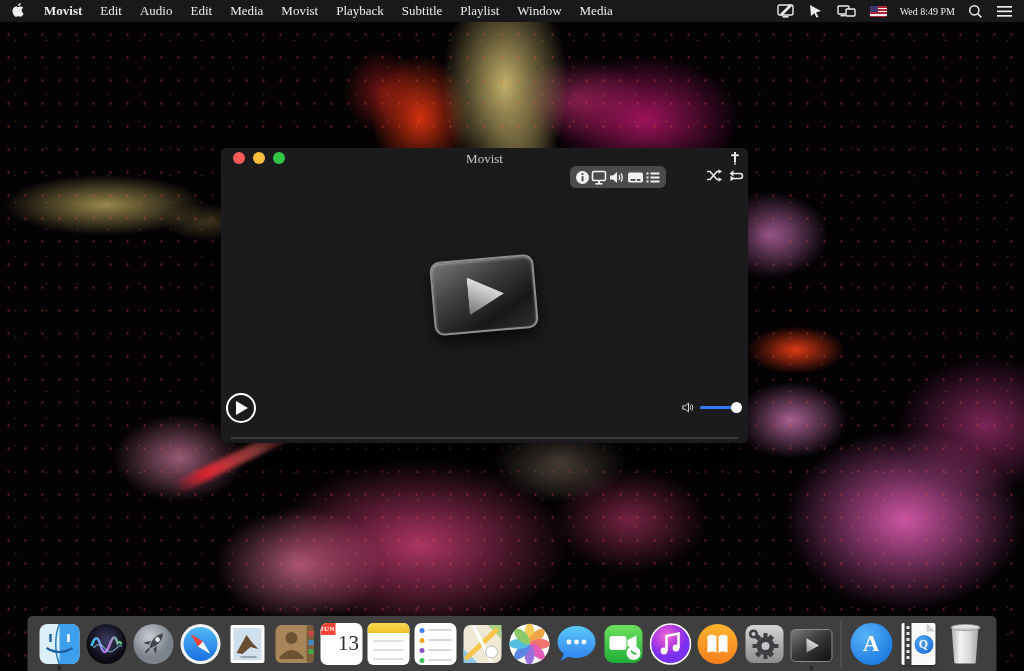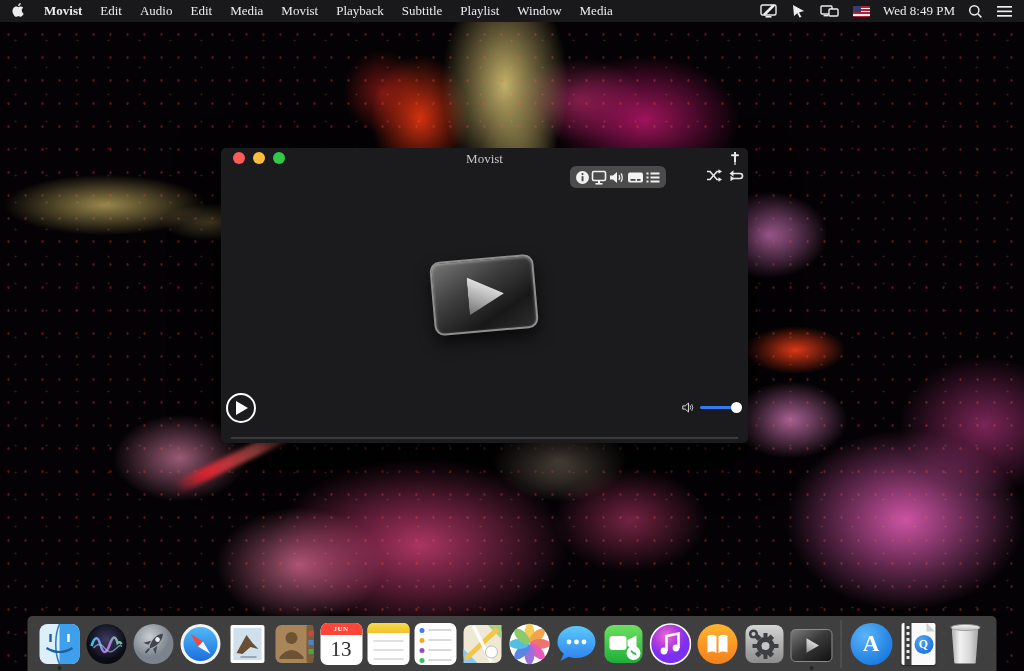--- a/index.html
+++ b/index.html
@@ -38,21 +38,21 @@
     transform:rotate(-26deg);filter:blur(2px);border-radius:8px;}
 
   
   .menubar{position:absolute;left:0;top:0;right:0;height:22px;background:#19191b;
     display:flex;align-items:center;color:#ececec;font-size:13px;z-index:50;}
   .mb-left{display:flex;align-items:center;padding-left:12px;}
   .mb-item{padding:0 9px;line-height:22px;cursor:default;}
   .mb-item.app{font-weight:bold;}
   .mb-apple{padding:0 9px 0 0;display:flex;align-items:center;}
   .mb-right{margin-left:auto;display:flex;align-items:center;gap:13px;padding-right:11px;}
-  .mb-clock{font-size:13px;}
+  .mb-clock{font-size:10px;}
   .flag{width:17px;height:11px;position:relative;overflow:hidden;border-radius:1px;
     background:repeating-linear-gradient(#b22234 0 1.6px,#f0f0f0 1.6px 3.2px);}
   .flag:before{content:"";position:absolute;left:0;top:0;width:8px;height:6px;background:#3c3b6e;}
 
   
   .window{position:absolute;left:221px;top:148px;width:527px;height:295px;background:#1b1b1d;
     border-radius:5px;box-shadow:0 18px 46px rgba(0,0,0,.72);z-index:20;}
   .titlebar{position:absolute;left:0;top:0;right:0;height:20px;}
   .traffic{position:absolute;left:12px;top:4px;display:flex;gap:8px;}
   .tl{width:12px;height:12px;border-radius:50%;}
@@ -83,21 +83,21 @@
   .dock{position:absolute;left:50%;bottom:0;transform:translateX(-50%);height:55px;z-index:40;
     display:flex;align-items:center;padding:0 8px;background:rgba(72,72,72,.87);border-radius:5px 5px 0 0;}
   .dock-item{width:46px;height:55px;position:relative;display:flex;align-items:center;justify-content:center;margin:0 .5px;}
   .dock-sep{width:1px;height:48px;background:#5d5d5d;margin:0 6px;}
   .run-dot{position:absolute;bottom:1px;left:50%;transform:translateX(-50%);width:4px;height:4px;border-radius:50%;background:#262626;}
   .di{width:42px;height:42px;position:relative;}
   .di-circle{width:42px;height:42px;border-radius:50%;box-sizing:border-box;}
   .di-rect{width:42px;height:42px;border-radius:9px;box-sizing:border-box;}
 
   
-  .cal{background:#fff;overflow:hidden;display:flex;flex-direction:column;border-radius:7px;}
+  .cal{background:#fff;overflow:hidden;display:flex;flex-direction:row;border-radius:7px;}
   .cal-top{height:12px;background:#ff4538;color:#fff;font-size:7px;font-weight:bold;text-align:center;line-height:12px;letter-spacing:.5px;}
   .cal-day{flex:1;display:flex;align-items:center;justify-content:center;font-size:21px;color:#2d2d2d;}
   
   .notes{background:#fff;border-radius:6px;overflow:hidden;}
   .notes-top{height:10px;background:linear-gradient(#f8d94e,#efc22e);}
   .notes-line{height:2px;background:#e0e0e0;margin:7px 6px 0 6px;}
   
   .rem{background:#fff;border-radius:7px;padding:5px 5px;box-sizing:border-box;}
   .rem-row{display:flex;align-items:center;gap:4px;margin-bottom:5px;}
   .rem-dot{width:5px;height:5px;border-radius:50%;}

